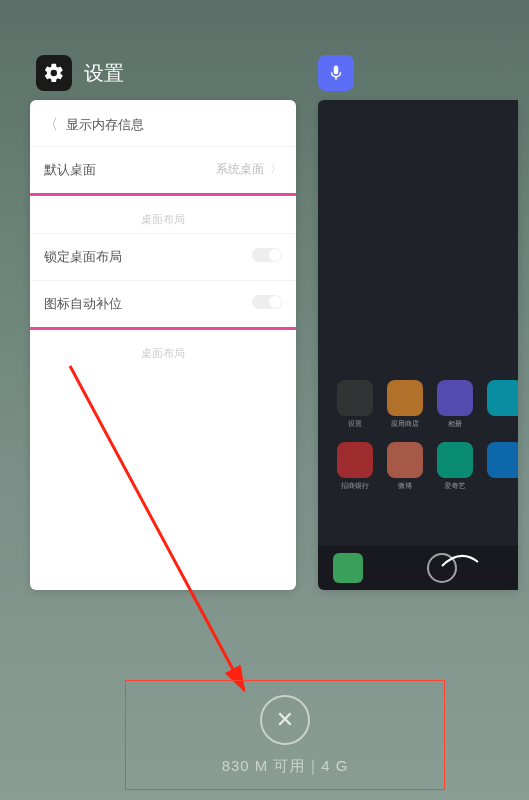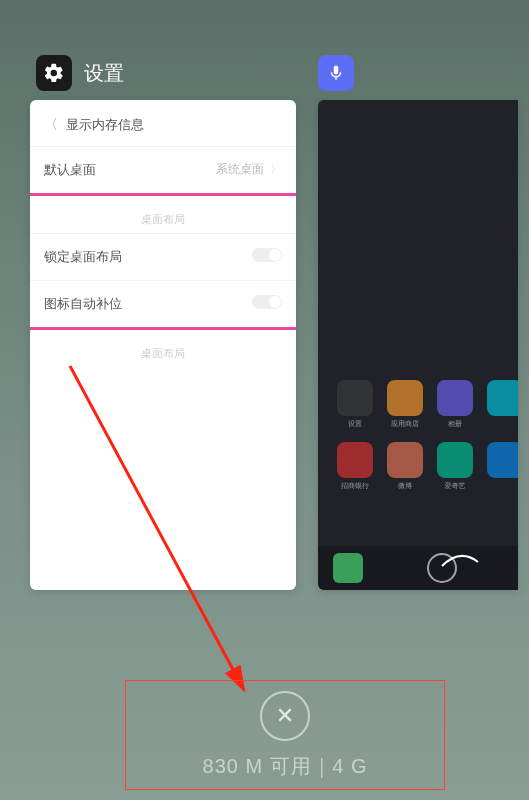--- a/index.html
+++ b/index.html
@@ -182,21 +182,21 @@
   height: 50px;
   border: 2px solid rgba(255,255,255,0.55);
   border-radius: 50%;
   display: flex;
   align-items: center;
   justify-content: center;
 }
 .close-x { color: rgba(255,255,255,0.8); font-size: 22px; line-height: 1; }
 .memory-text {
   color: rgba(255,255,255,0.55);
-  font-size: 20px;
+  font-size: 15px;
   letter-spacing: 1px;
 }
 .arrow-svg {
   position: absolute;
   top: 360px;
   left: 64px;
   width: 220px;
   height: 350px;
   pointer-events: none;
 }

